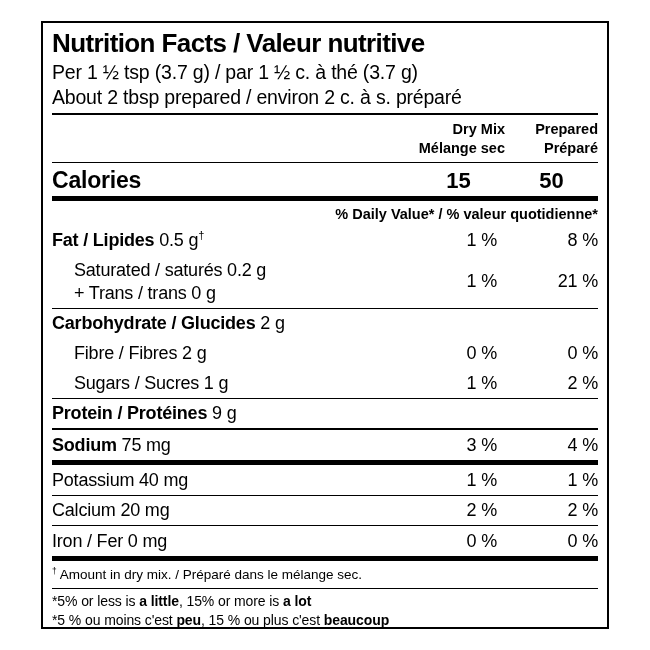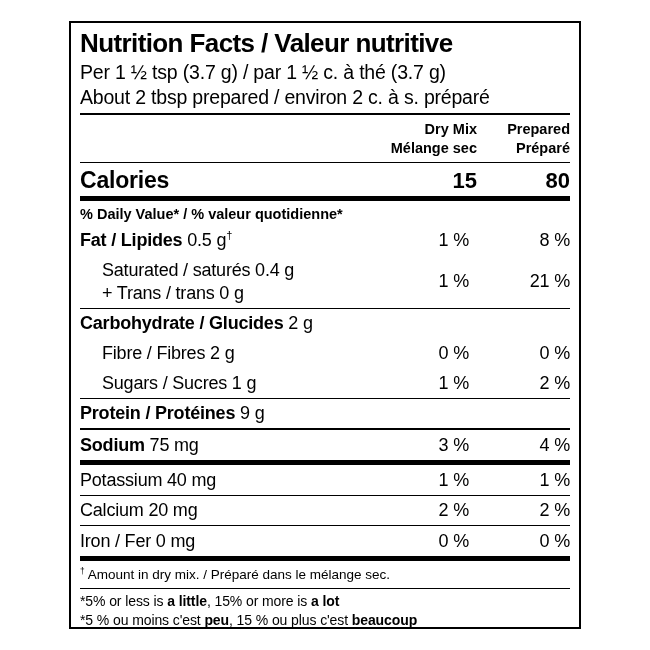--- a/index.html
+++ b/index.html
@@ -9,21 +9,21 @@
     color: #000000;
     font-family: "Liberation Sans", sans-serif;
     -webkit-font-smoothing: antialiased;
   }
   .page {
     width: 650px; height: 650px;
     display: flex; align-items: center; justify-content: center;
     box-sizing: border-box;
   }
   .nf-label {
-    width: 512px; height: 608px;
+    width: 568px; height: 608px;
     box-sizing: border-box;
     border: 2.5px solid #000;
     background: #fff;
     padding: 4px 9px 5px 9px;
     display: flex; flex-direction: column;
   }
   .nf-title {
     font-size: 26px; font-weight: bold;
     letter-spacing: -0.6px;
     line-height: 1.28;
@@ -45,24 +45,24 @@
   }
   .flex-spacer { flex: 1; }
   .colw { width: 93px; text-align: right; }
 
   .calories-row {
     display: flex; align-items: baseline;
     font-weight: bold;
     padding: 4px 0 2px 0;
   }
   .cal-label { flex: 1; font-size: 23px; letter-spacing: -0.2px; }
-  .cal-val { font-size: 22px; }
+  .cal-val { font-size: 22px; text-align: center; }
 
   .dv-header {
-    text-align: left; font-weight: bold;
+    text-align: right; font-weight: bold;
     font-size: 14.5px; line-height: 1.3;
     padding: 4px 0 2px 0;
   }
 
   .n-row {
     display: flex; align-items: center;
     font-size: 18px; line-height: 1.26;
     letter-spacing: -0.2px;
     padding: 3.5px 0;
     gap: 8px;
@@ -106,38 +106,38 @@
         <div>Prepared</div>
         <div>Préparé</div>
       </div>
     </div>
 
     <div class="rule-1"></div>
 
     <div class="calories-row">
       <div class="cal-label">Calories</div>
       <div class="colw cal-val">15</div>
-      <div class="colw cal-val">80</div>
+      <div class="colw cal-val">50</div>
     </div>
 
     <div class="rule-thick"></div>
 
     <div class="dv-header">% Daily Value* / % valeur quotidienne*</div>
 
     <div id="nutrient-rows">
         <div class="n-row">
           <div class="n-label">
             <div><span class="b">Fat / Lipides</span><span> 0.5 g</span><sup>†</sup></div>
           </div>
           <div class="colw n-val">1 %</div>
           <div class="colw n-val">8 %</div>
         </div>
         <div class="n-row indent">
           <div class="n-label">
-            <div><span>Saturated / saturés 0.4 g</span></div>
+            <div><span>Saturated / saturés 0.2 g</span></div>
             <div><span>+ Trans / trans 0 g</span></div>
           </div>
           <div class="colw n-val">1 %</div>
           <div class="colw n-val">21 %</div>
         </div>
         <div class="rule-1"></div>
         <div class="n-row">
           <div class="n-label">
             <div><span class="b">Carbohydrate / Glucides</span><span> 2 g</span></div>
           </div>

